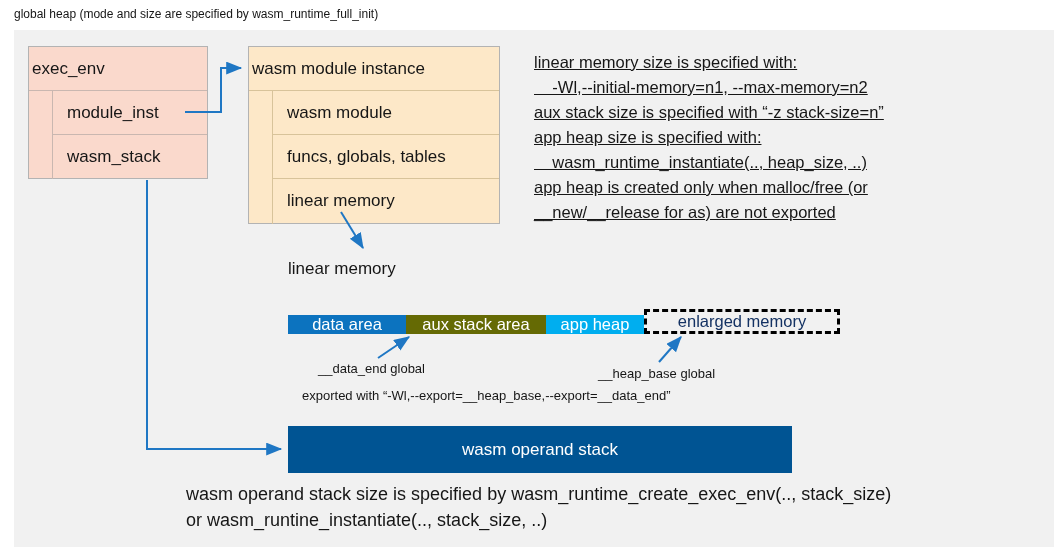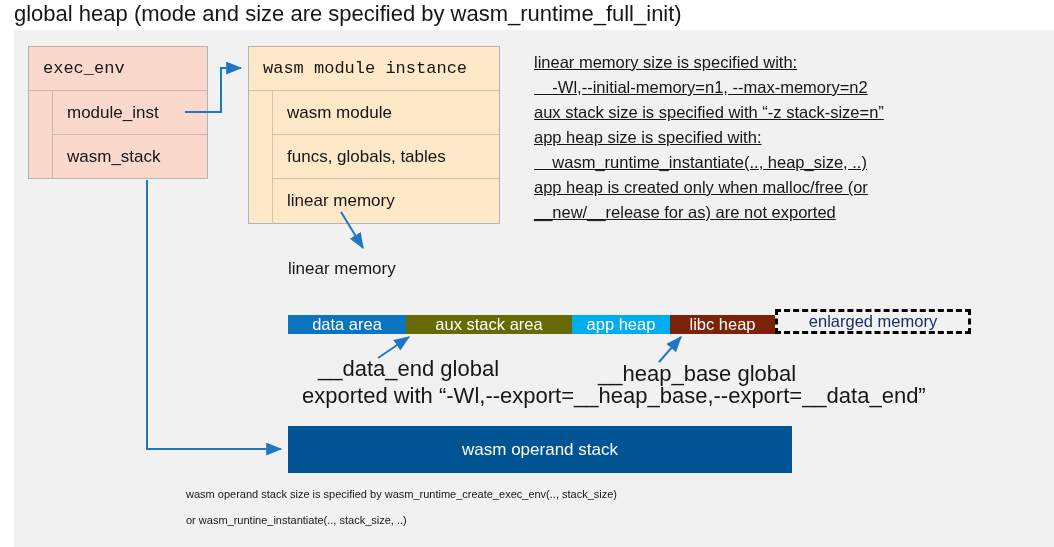--- a/index.html
+++ b/index.html
@@ -10,40 +10,40 @@
     font-family:"Liberation Sans",sans-serif;
     color:#1a1a1a;
     overflow:hidden;
     position:relative;
   }
   .canvas{position:absolute;left:0;top:0;width:1054px;height:547px;}
 
   
   .title{
     position:absolute;left:14px;top:4px;
-    font-size:22px;line-height:20px;
+    font-size:12px;line-height:20px;
     color:#161616;white-space:nowrap;
   }
 
   
   .panel{
     position:absolute;left:14px;top:30px;
     width:1040px;height:517px;
     background:#f1f1f1;
   }
 
   
   .box{position:absolute;box-sizing:border-box;}
   .box .hdr,.box .row{
     box-sizing:border-box;
     display:flex;align-items:center;
     font-size:17px;line-height:20px;
     color:#161616;
   }
-  .box .hdr{padding-left:14px;font-family:Liberation Mono, monospace;}
+  .box .hdr{padding-left:3px;}
   .box .body{display:flex;box-sizing:border-box;}
   .box .gutter{box-sizing:border-box;flex:0 0 auto;}
   .box .rows{flex:1 1 auto;display:flex;flex-direction:column;}
   .box .row{padding-left:14px;}
 
   
   #exec-env{left:28px;top:46px;width:180px;height:133px;
             border:1px solid #b3b3b3;background:#fad9cc;}
   #exec-env .hdr{height:44px;border-bottom:1px solid #c9b7b0;}
   #exec-env .body{height:88px;}
@@ -81,37 +81,37 @@
     display:flex;align-items:center;justify-content:center;
     box-sizing:border-box;
     font-size:16.5px;color:#ffffff;white-space:nowrap;
   }
   .seg.enlarged{
     color:#143263;background:#f1f1f1;
     border:3px dashed #000000;
   }
 
   
-  .ann{position:absolute;font-size:22px;line-height:22px;color:#161616;white-space:nowrap;}
+  .ann{position:absolute;font-size:13px;line-height:22px;color:#161616;white-space:nowrap;}
   #ann-data-end{left:318px;top:358px;}
   #ann-heap-base{left:598px;top:363px;}
   #ann-exported{left:302px;top:385px;}
 
   
   #operand-stack{
     position:absolute;left:288px;top:426px;width:504px;height:47px;
     background:#005493;
     display:flex;align-items:center;justify-content:center;
     font-size:17px;color:#ffffff;
   }
 
   
   .bottom-notes{
     position:absolute;left:186px;top:481px;width:850px;
-    font-size:11px;line-height:26px;color:#161616;white-space:pre;
+    font-size:18px;line-height:26px;color:#161616;white-space:pre;
   }
 
   
   svg.wires{position:absolute;left:0;top:0;width:1054px;height:547px;
             pointer-events:none;overflow:visible;}
 </style>
 </head>
 <body>
 
 <div class="canvas">
@@ -147,23 +147,22 @@
     -Wl,--initial-memory=n1, --max-memory=n2
 aux stack size is specified with “-z stack-size=n”
 app heap size is specified with:
     wasm_runtime_instantiate(.., heap_size, ..)
 app heap is created only when malloc/free (or
 __new/__release for as) are not exported</div>
 
   <div class="lm-label">linear memory</div>
   <div class="membar">
       <div class="seg" style="width: 118px; background: rgb(12, 115, 191);">data area</div>
-      <div class="seg" style="width: 166px; background: rgb(101, 106, 4); margin-top: 21px;">aux stack area</div>
+      <div class="seg" style="width: 140px; background: rgb(101, 106, 4); margin-top: 21px;">aux stack area</div>
       <div class="seg" style="width: 98px; background: rgb(0, 174, 239);">app heap</div>
-      <div class="seg" style="width: 105px; background: rgb(123, 34, 9);">libc heap</div>
       <div class="seg enlarged" style="width: 196px;">enlarged memory</div>
     </div>
 
   <div class="ann" id="ann-data-end">__data_end global</div>
   <div class="ann" id="ann-exported">exported with “-Wl,--export=__heap_base,--export=__data_end”</div>
   <div class="ann" id="ann-heap-base">__heap_base global</div>
 
   <div id="operand-stack" style="background: rgb(0, 84, 147);">
     <span>wasm operand stack</span>
   </div>

